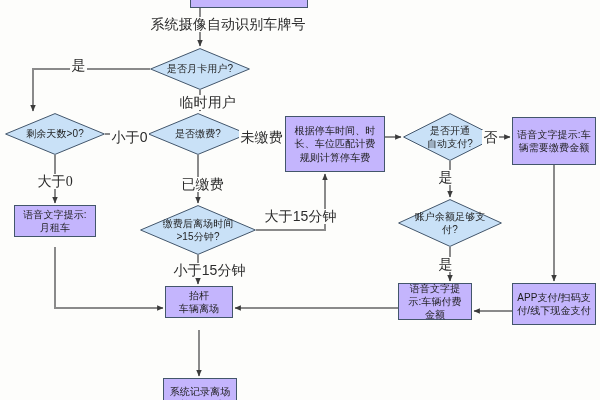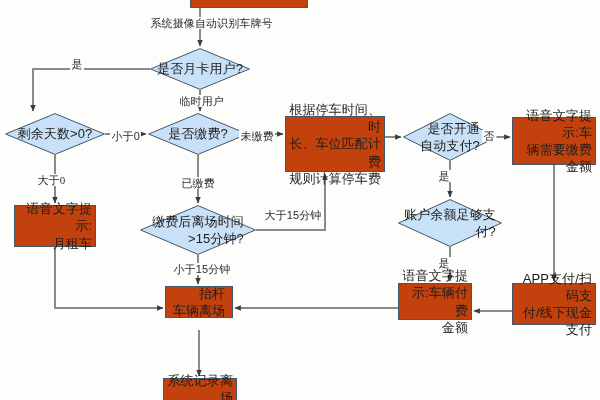--- a/index.html
+++ b/index.html
@@ -22,28 +22,28 @@
     width: 600px;
     height: 400px;
     pointer-events: none;
   }
   .node {
     position: absolute;
     box-sizing: border-box;
     display: flex;
     align-items: center;
     justify-content: center;
-    text-align: right;
+    text-align: center;
     color: #1d1d1d;
-    font-size: 13px;
+    font-size: 10px;
     line-height: 1.32;
     letter-spacing: 0.1px;
   }
   .node.proc {
-    background: #c2410c;
+    background: #c4b5fd;
     border: 1px solid #43566b;
     box-shadow: 0 0 0 0 rgba(0,0,0,0);
   }
   .node.proc > span {
     display: block;
     padding: 0 3px;
   }
   .node.dec {
     background: transparent;
     border: none;
@@ -55,21 +55,21 @@
     height: 100%;
   }
   .node.dec > span {
     position: relative;
     z-index: 2;
     display: block;
     padding: 0 2px;
   }
   .elabel {
     position: absolute;
-    font-size: 11px;
+    font-size: 14px;
     color: #2b2b2b;
     background: #fdfdfb;
     white-space: nowrap;
     padding: 0 1.5px;
     line-height: 1.1;
     letter-spacing: 0.1px;
   }
 </style>
 </head>
 <body>
@@ -131,21 +131,21 @@
           <polygon points="50,0.6 99.4,21 50,41.4 0.6,21" fill="#c9e1f7" stroke="#43566b" stroke-width="1"></polygon>
         </svg>
         <span>是否月卡用户?</span>
       </div>
       <div class="node dec" style="left: 5px; top: 113px; width: 100px; height: 42px;">
         <svg class="dshape" viewBox="0 0 100 42" preserveAspectRatio="none">
           <polygon points="50,0.6 99.4,21 50,41.4 0.6,21" fill="#c9e1f7" stroke="#43566b" stroke-width="1"></polygon>
         </svg>
         <span>剩余天数&gt;0?</span>
       </div>
-      <div class="node proc" style="left: 14px; top: 205px; width: 82px; height: 42px;">
+      <div class="node proc" style="left: 14px; top: 205px; width: 82px; height: 32px;">
         <span>语音文字提示:<br>月租车</span>
       </div>
       <div class="node dec" style="left: 148px; top: 113px; width: 100px; height: 42px;">
         <svg class="dshape" viewBox="0 0 100 42" preserveAspectRatio="none">
           <polygon points="50,0.6 99.4,21 50,41.4 0.6,21" fill="#c9e1f7" stroke="#43566b" stroke-width="1"></polygon>
         </svg>
         <span>是否缴费?</span>
       </div>
       <div class="node dec" style="left: 140px; top: 205px; width: 116px; height: 50px;">
         <svg class="dshape" viewBox="0 0 116 50" preserveAspectRatio="none">

